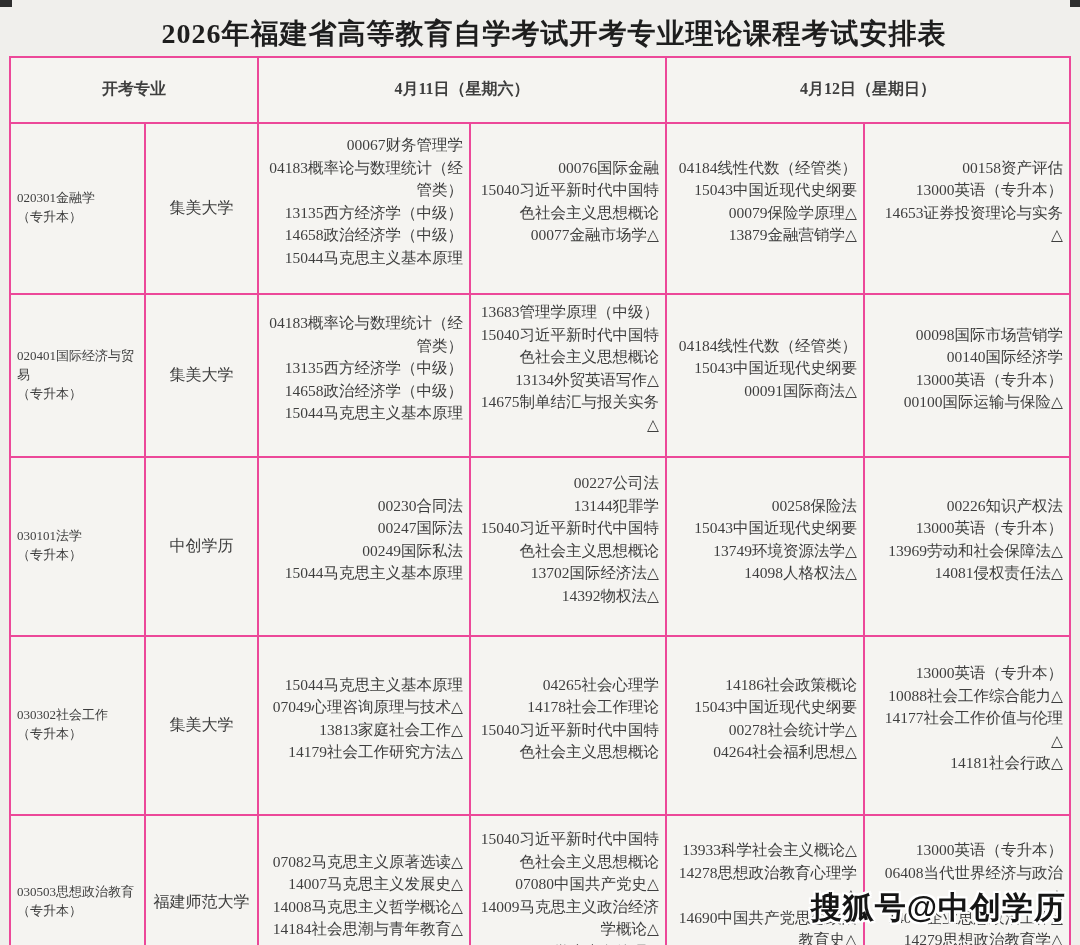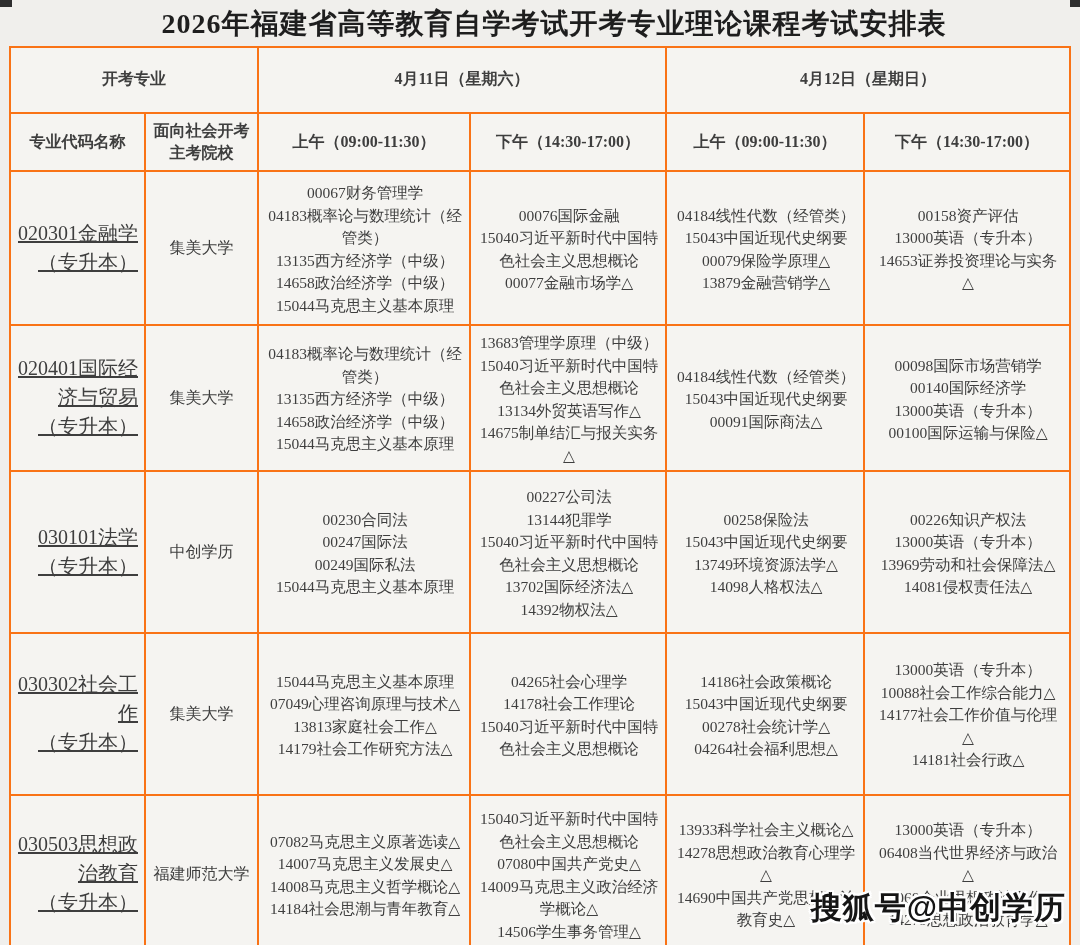--- a/index.html
+++ b/index.html
@@ -13,53 +13,53 @@
   }
   .corner-mark { position:absolute; background:#2e2e2e; }
   .corner-mark.tl { left:0; top:0; width:12px; height:7px; }
   .corner-mark.tr { right:0; top:0; width:10px; height:7px; }
 
   .doc-title {
     text-align:center;
     font-size:28px;
     font-weight:bold;
     color:#1e1e1e;
-    padding:7px 0 5px;
+    padding:17px 0 5px;
     letter-spacing:1px;
     line-height:1.2;
     margin-left:28px;
   }
 
   table.exam-table {
     border-collapse:collapse;
     table-layout:fixed;
     width:1060px;
     margin:0 auto;
     background:#f5f4f1;
   }
   .exam-table td {
-    border:2px solid #f97316;
+    border:2px solid #ec4899;
     vertical-align:middle;
     font-size:16px;
     color:#3e3e3e;
     overflow:hidden;
   }
   .hdr { text-align:center; font-weight:bold; font-size:17px; color:#333; }
   tr.hrow1 td { height:62px; }
   tr.hrow2 td { height:52px; line-height:1.35; padding:2px 6px; }
   tr.r1 td { height:148px; }
   tr.r2 td { height:140px; }
   tr.r3 td { height:156px;margin-left:20px; }
   tr.r4 td { height:156px; }
   tr.r5 td { height:152px; }
 
   .c-center { text-align:center; padding:2px 6px; line-height:1.5; }
-  .c-courses { text-align:center; padding:4px 6px 0 8px; }
+  .c-courses { text-align:right; padding:4px 6px 17px 8px; }
   .course-line { line-height:1.45; font-size:15.5px; word-break:break-all; }
-  .major-wrap .course-line { text-align:right; font-size:20px;text-decoration:underline; }
+  .major-wrap .course-line { text-align:left; font-size:13px; }
 
   .watermark {
     position:absolute;
     right:14px; bottom:16px;
     font-family:"Liberation Sans","DejaVu Sans",sans-serif;
     font-size:31px;
     font-weight:bold;
     color:#151515;
     letter-spacing:1px;
     text-shadow:
@@ -84,28 +84,20 @@
     <col style="width:196px">
       <col style="width:198px">
       <col style="width:206px">
   </colgroup>
   <tbody>
     <tr class="hrow1">
       <td class="hdr" colspan="2">开考专业</td>
       <td class="hdr" colspan="2">4月11日（星期六）</td>
       <td class="hdr" colspan="2">4月12日（星期日）</td>
     </tr>
-    <tr class="hrow2">
-      <td class="hdr">专业代码名称</td>
-      <td class="hdr">面向社会开考主考院校</td>
-      <td class="hdr">上午（09:00-11:30）</td>
-      <td class="hdr">下午（14:30-17:00）</td>
-      <td class="hdr">上午（09:00-11:30）</td>
-      <td class="hdr">下午（14:30-17:00）</td>
-    </tr>
 
     <tr class="r1">
       <td class="c-center major-wrap">
           <div class="course-line">020301金融学</div>
           <div class="course-line">（专升本）</div>
         </td>
       <td class="c-center">集美大学</td>
       <td class="c-courses">
           <div class="course-line">00067财务管理学</div>
           <div class="course-line">04183概率论与数理统计（经管类）</div>

